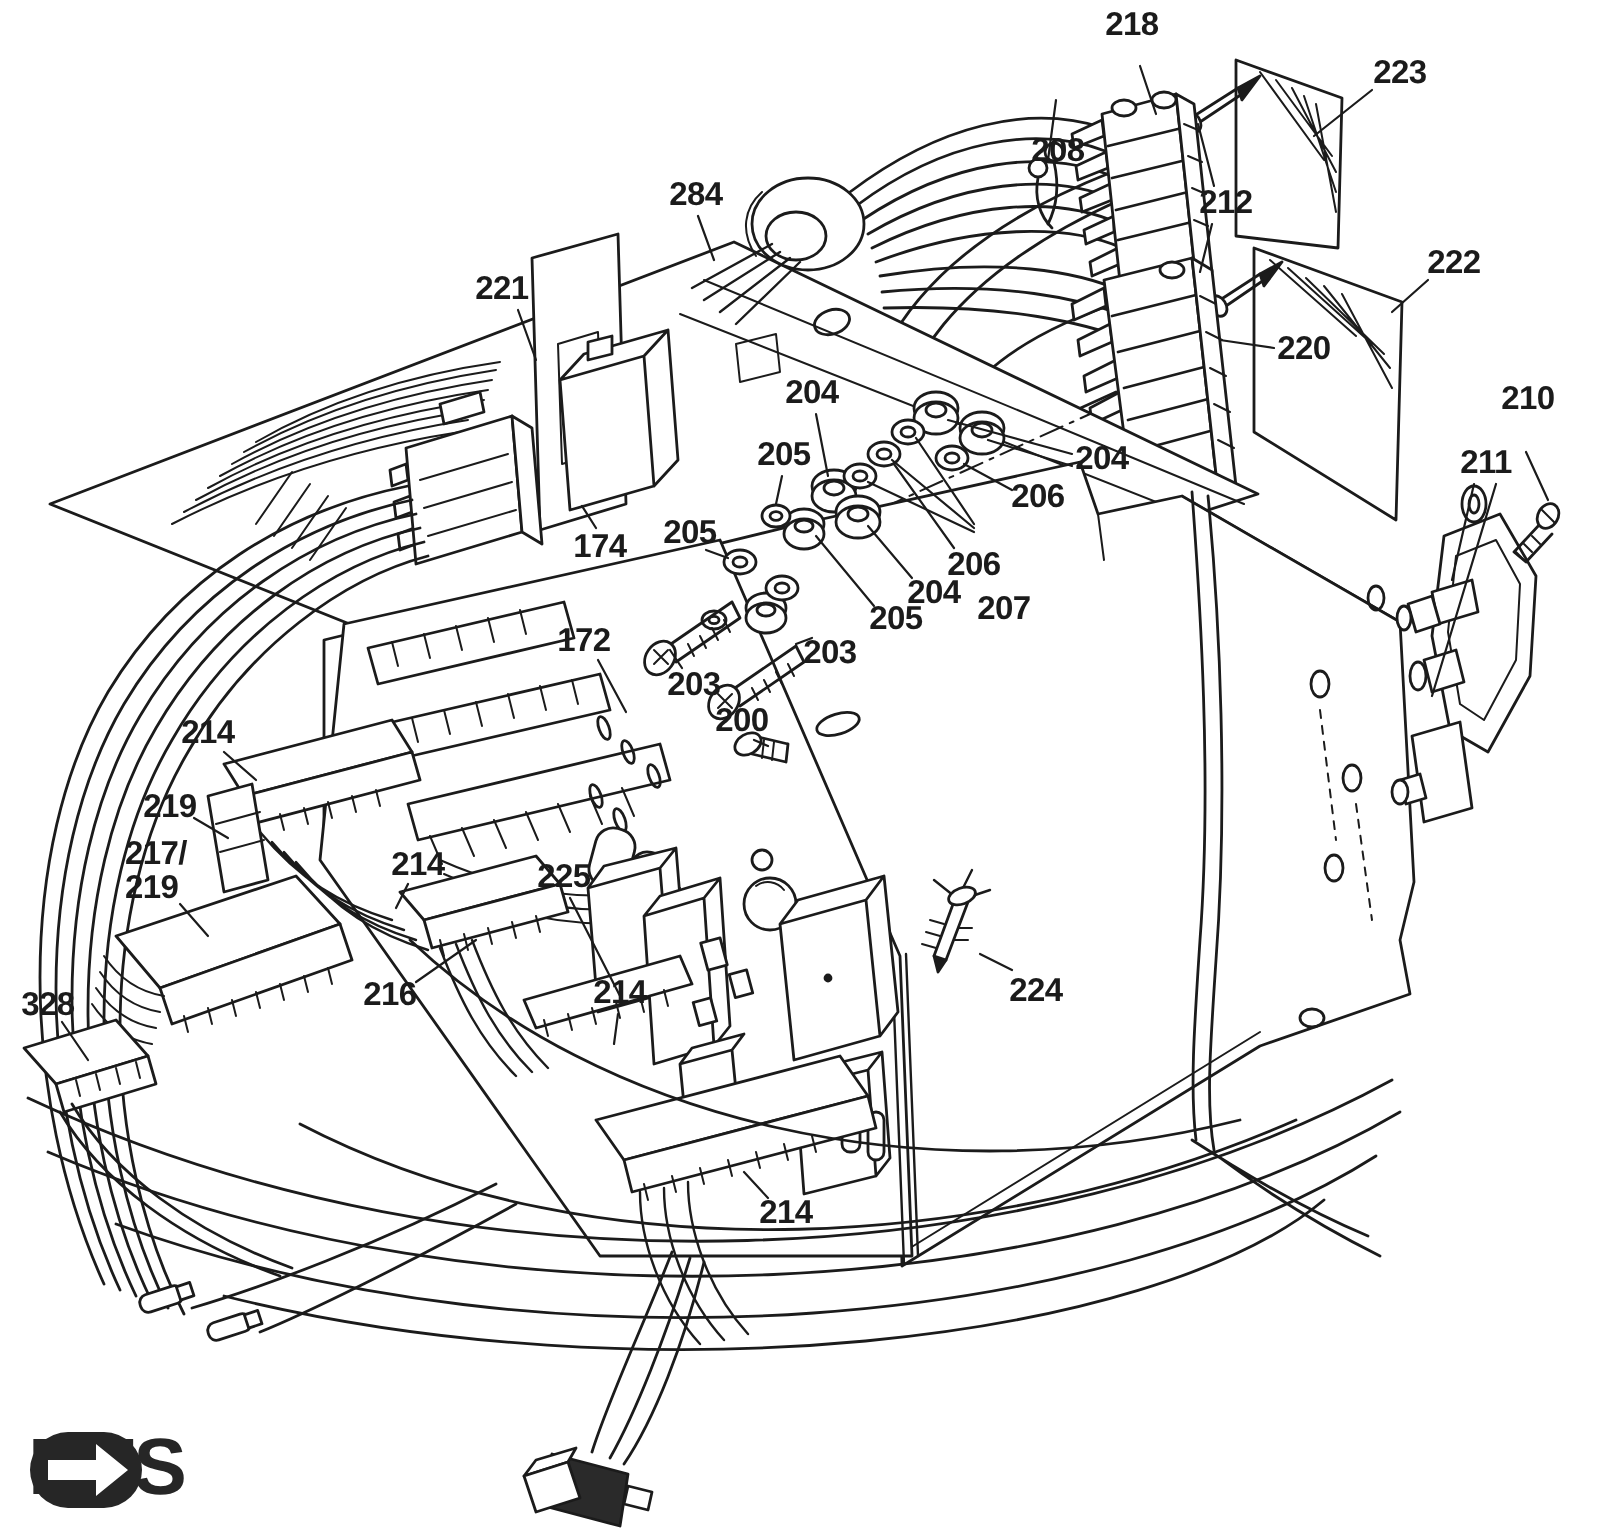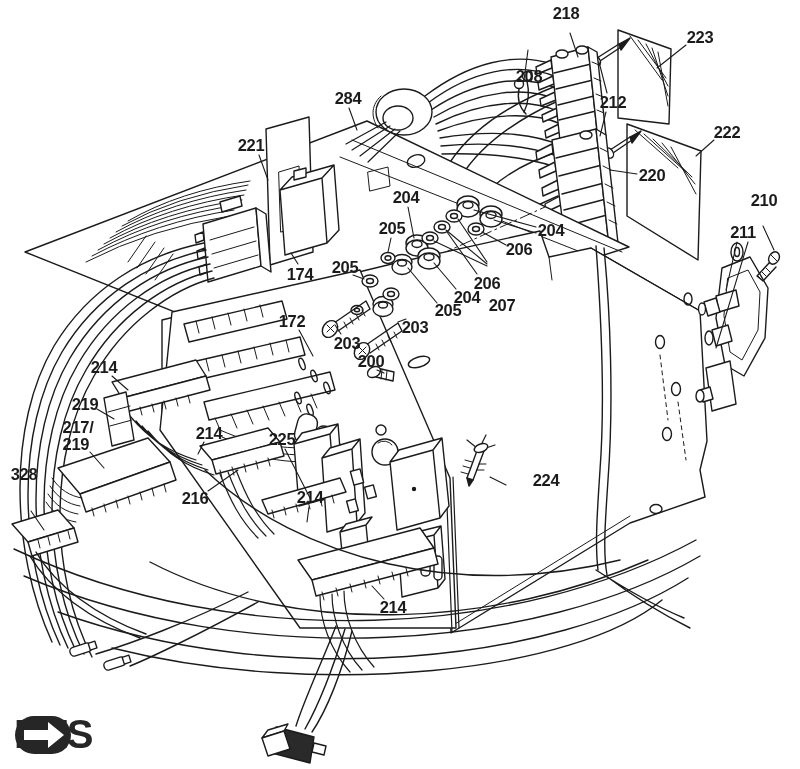--- a/index.html
+++ b/index.html
@@ -424,22 +424,22 @@
       <div class="callout" style="left: 415px; top: 327px;">203</div>
       <div class="callout" style="left: 347px; top: 343px;">203</div>
       <div class="callout" style="left: 371px; top: 361px;">200</div>
       <div class="callout" style="left: 104px; top: 367px;">214</div>
       <div class="callout" style="left: 85px; top: 404px;">219</div>
       <div class="callout" style="left: 78px; top: 436px;">217/
 219</div>
       <div class="callout" style="left: 209px; top: 433px;">214</div>
       <div class="callout" style="left: 282px; top: 439px;">225</div>
       <div class="callout" style="left: 195px; top: 498px;">216</div>
-      <div class="callout" style="left: 24px; top: 474px;">328</div>
-      <div class="callout" style="left: 518px; top: 480px; margin-left: 28px;">224</div>
+      <div class="callout" style="left: 24px; top: 503px;">328</div>
+      <div class="callout" style="left: 518px; top: 496px;">224</div>
       <div class="callout" style="left: 310px; top: 497px;">214</div>
       <div class="callout" style="left: 393px; top: 607px;">214</div>
     </div>
 
 <div class="logo">
   <svg width="58" height="42" viewBox="0 0 58 42">
     <rect x="1" y="2" width="56" height="38" rx="19" fill="#262626"></rect>
     <path d="M10,16 h24 v-8 l16,13 -16,13 v-8 h-24 Z" fill="#ffffff"></path>
   </svg>
   <span class="logo-text">DHS</span>

